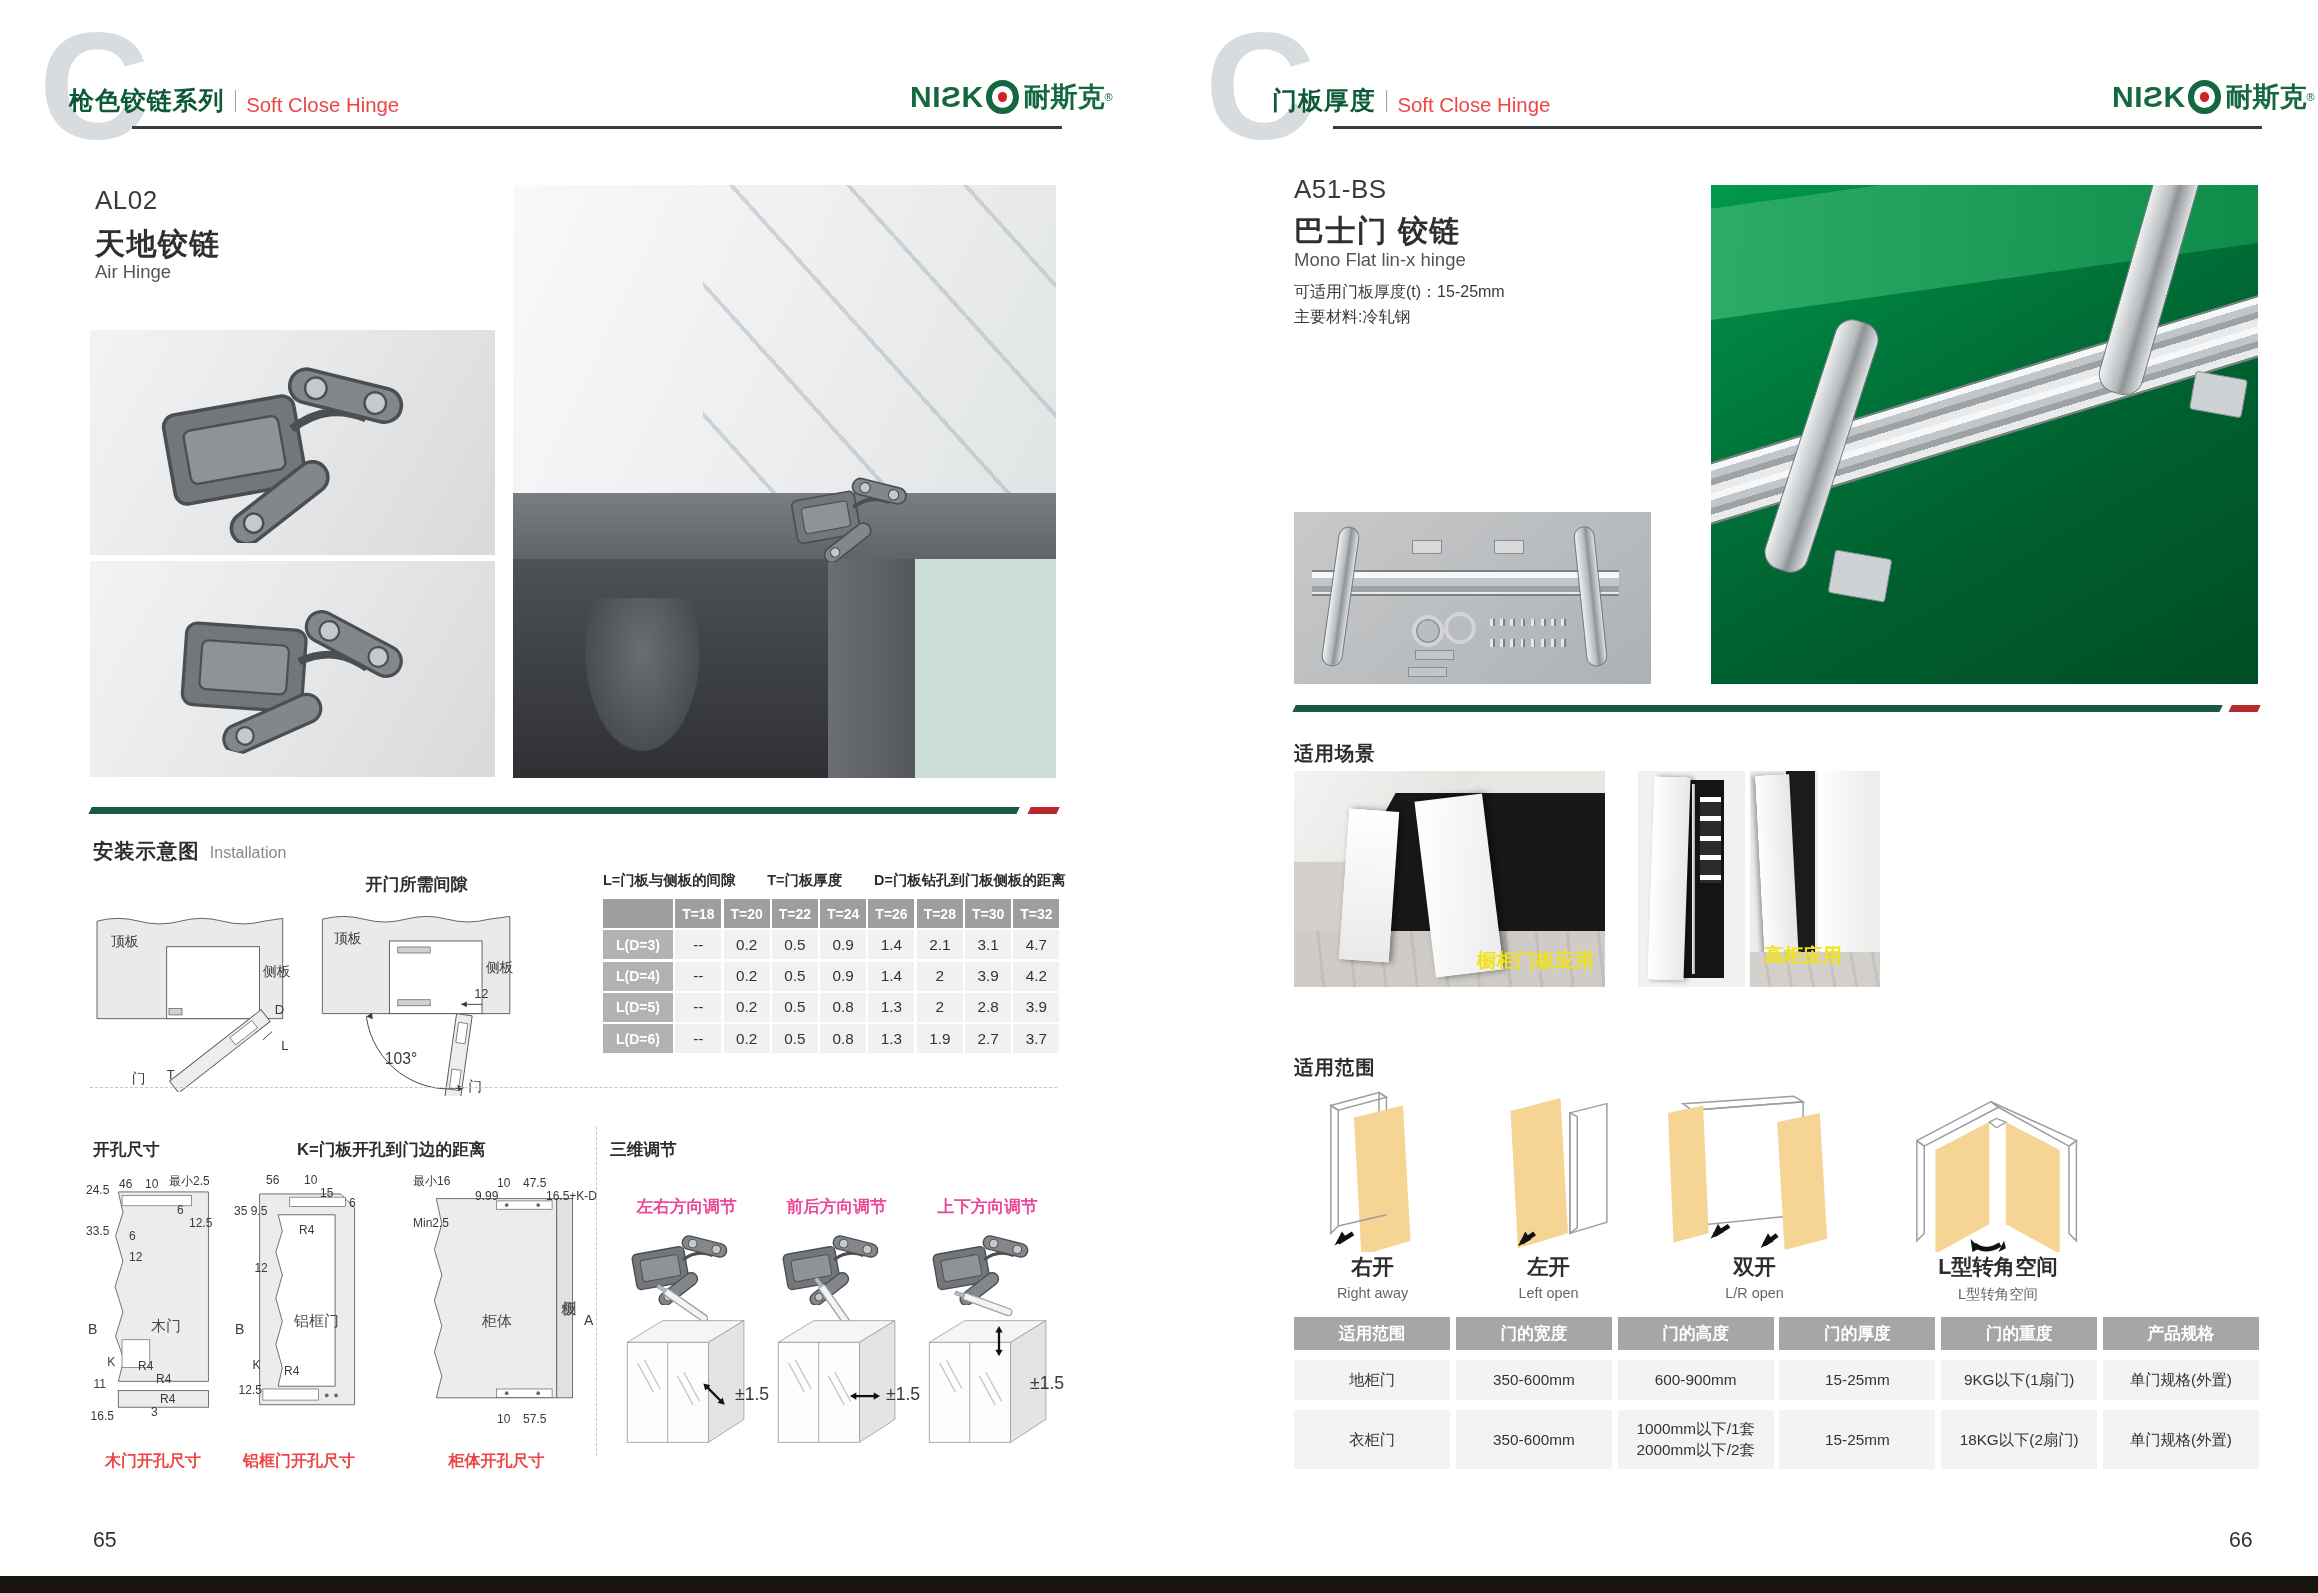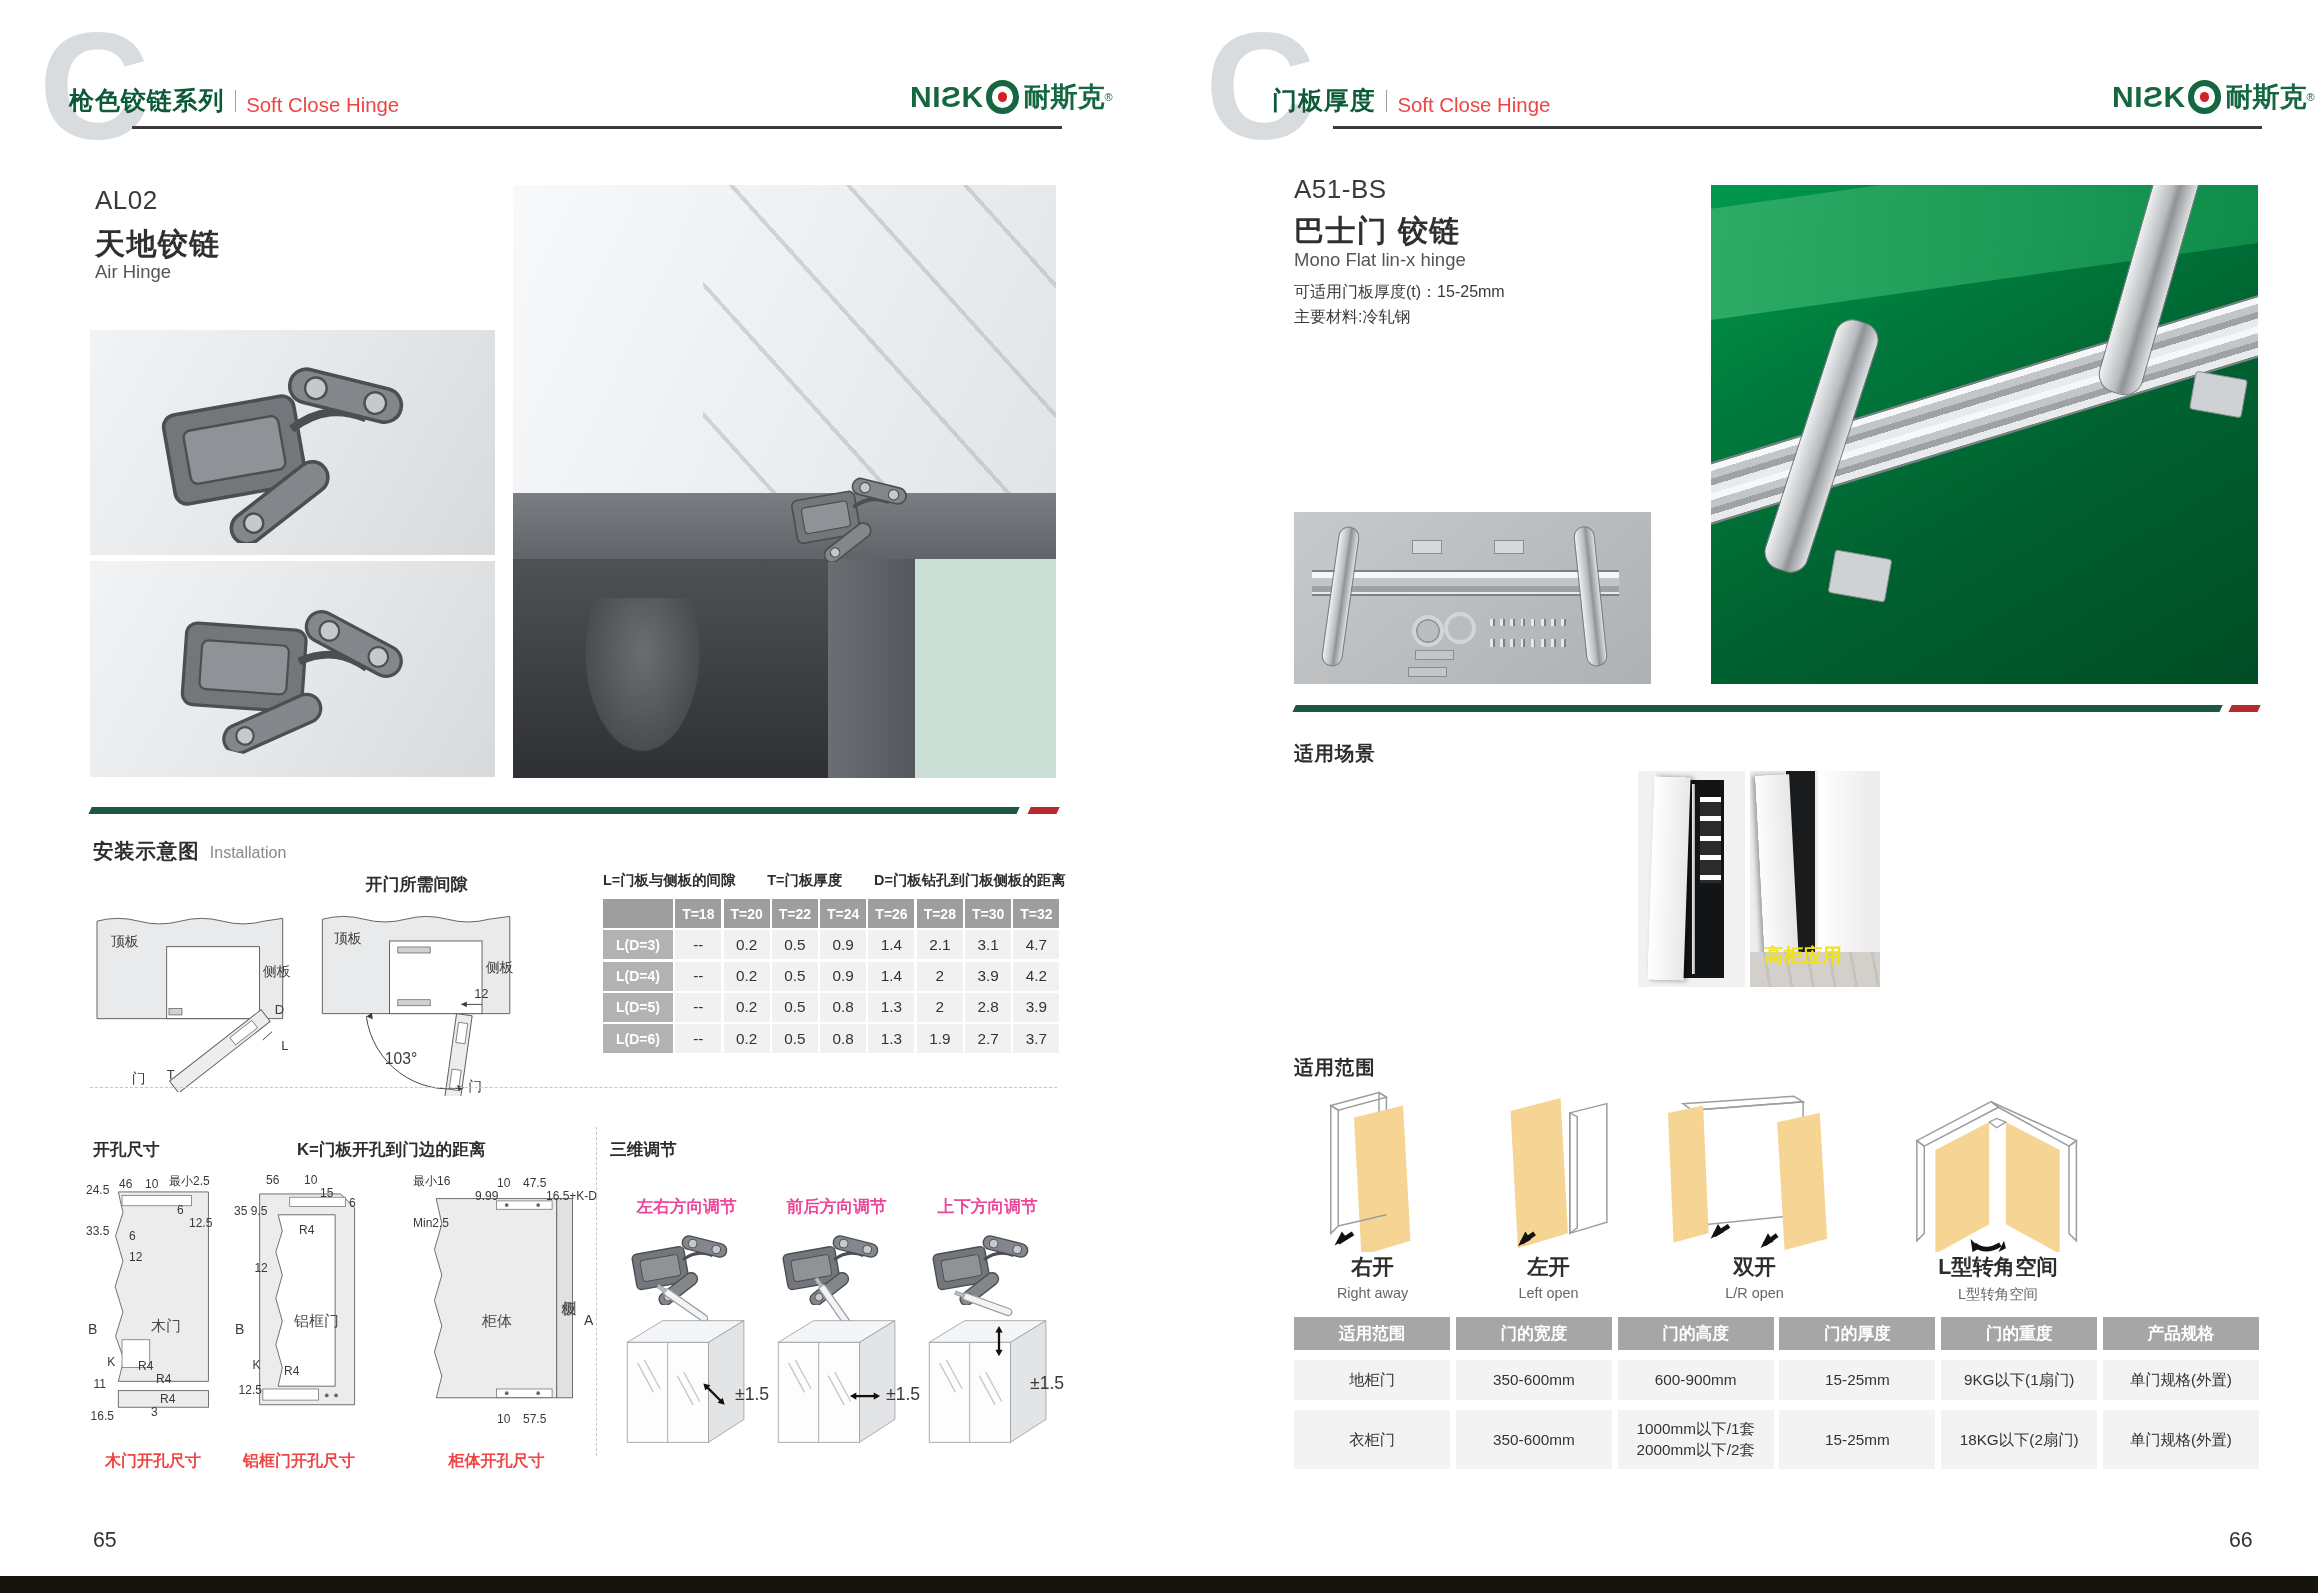--- a/index.html
+++ b/index.html
@@ -459,20 +459,28 @@
     <div class="abs" style="left:55%;top:74%;width:79px;height:7.4px;background:repeating-linear-gradient(90deg,#e7e8e9 0 2.8px,#7d8184 2.8px 4.6px,rgba(0,0,0,0) 4.6px 10.2px);"></div>
     <div class="abs" style="left:34%;top:80%;width:37px;height:8.3px;background:#c3c6c8;border:1.4px solid #8a8e91;"></div>
     <div class="abs" style="left:32%;top:90%;width:37px;height:8.3px;background:#c3c6c8;border:1.4px solid #8a8e91;"></div>
   </div>
 
   <div class="abs bar-green" style="left:128px;top:705px;width:927px;height:7.4px;"></div>
   <div class="abs bar-red" style="left:1064px;top:705px;width:29px;height:7.4px;"></div>
 
   <div class="abs sec-cn" style="left:128px;top:740px;font-size:19.5px;">适用场景</div>
 
+  <div class="abs photo" style="left:128px;top:771px;width:311px;height:216px;background:linear-gradient(#e8e6e3 0 38%,#d4d1cd 38% 100%);">
+    <div class="abs" style="left:0;top:0;width:60%;height:42%;background:linear-gradient(120deg,#f4f3f1,#e1dfdc);clip-path:polygon(0 0,100% 0,55% 100%,0 100%);"></div>
+    <div class="abs" style="left:18%;top:10%;width:82%;height:70%;background:#17181a;clip-path:polygon(18% 0,100% 0,100% 100%,0 100%,0 55%);"></div>
+    <div class="abs" style="left:0;top:74%;width:100%;height:26%;background:repeating-linear-gradient(84deg,#cfccc7 0 28px,#c2bfba 28px 31px);"></div>
+    <div class="abs" style="left:16%;top:18%;width:16%;height:70%;background:linear-gradient(#ffffff,#e9e9e9);transform:rotate(4deg);box-shadow:2.8px 0 6.5px rgba(0,0,0,.45);"></div>
+    <div class="abs" style="left:42%;top:12%;width:22%;height:82%;background:linear-gradient(100deg,#ffffff,#ececec);transform:rotate(-7deg);box-shadow:3.7px 0 7.4px rgba(0,0,0,.5);"></div>
+    <span class="scene-caption" style="right:11px;bottom:13px;">橱柜门板应用</span>
+  </div>
 
   <div class="abs photo" style="left:472px;top:771px;width:107px;height:216px;background:#f1f1f2;">
     <div class="abs" style="left:36%;top:4%;width:44%;height:92%;background:#131416;"></div>
     <div class="abs" style="left:12%;top:3%;width:34%;height:94%;background:linear-gradient(90deg,#ffffff,#e8e8e8);transform:rotate(2deg);box-shadow:2.8px 0 5.6px rgba(0,0,0,.4);"></div>
     <div class="abs" style="left:50%;top:6%;width:3.7px;height:88%;background:linear-gradient(90deg,#f5f6f7,#9ea2a5);"></div>
     <div class="abs" style="left:58%;top:12%;width:20%;height:40%;background:repeating-linear-gradient(#ffffff 0 4.6px,#2a2b2d 4.6px 19.5px);"></div>
   </div>
 
   <div class="abs photo" style="left:584px;top:771px;width:130px;height:216px;background:#ededee;">
     <div class="abs" style="left:28%;top:0;width:22%;height:84%;background:#1a1b1d;"></div>

